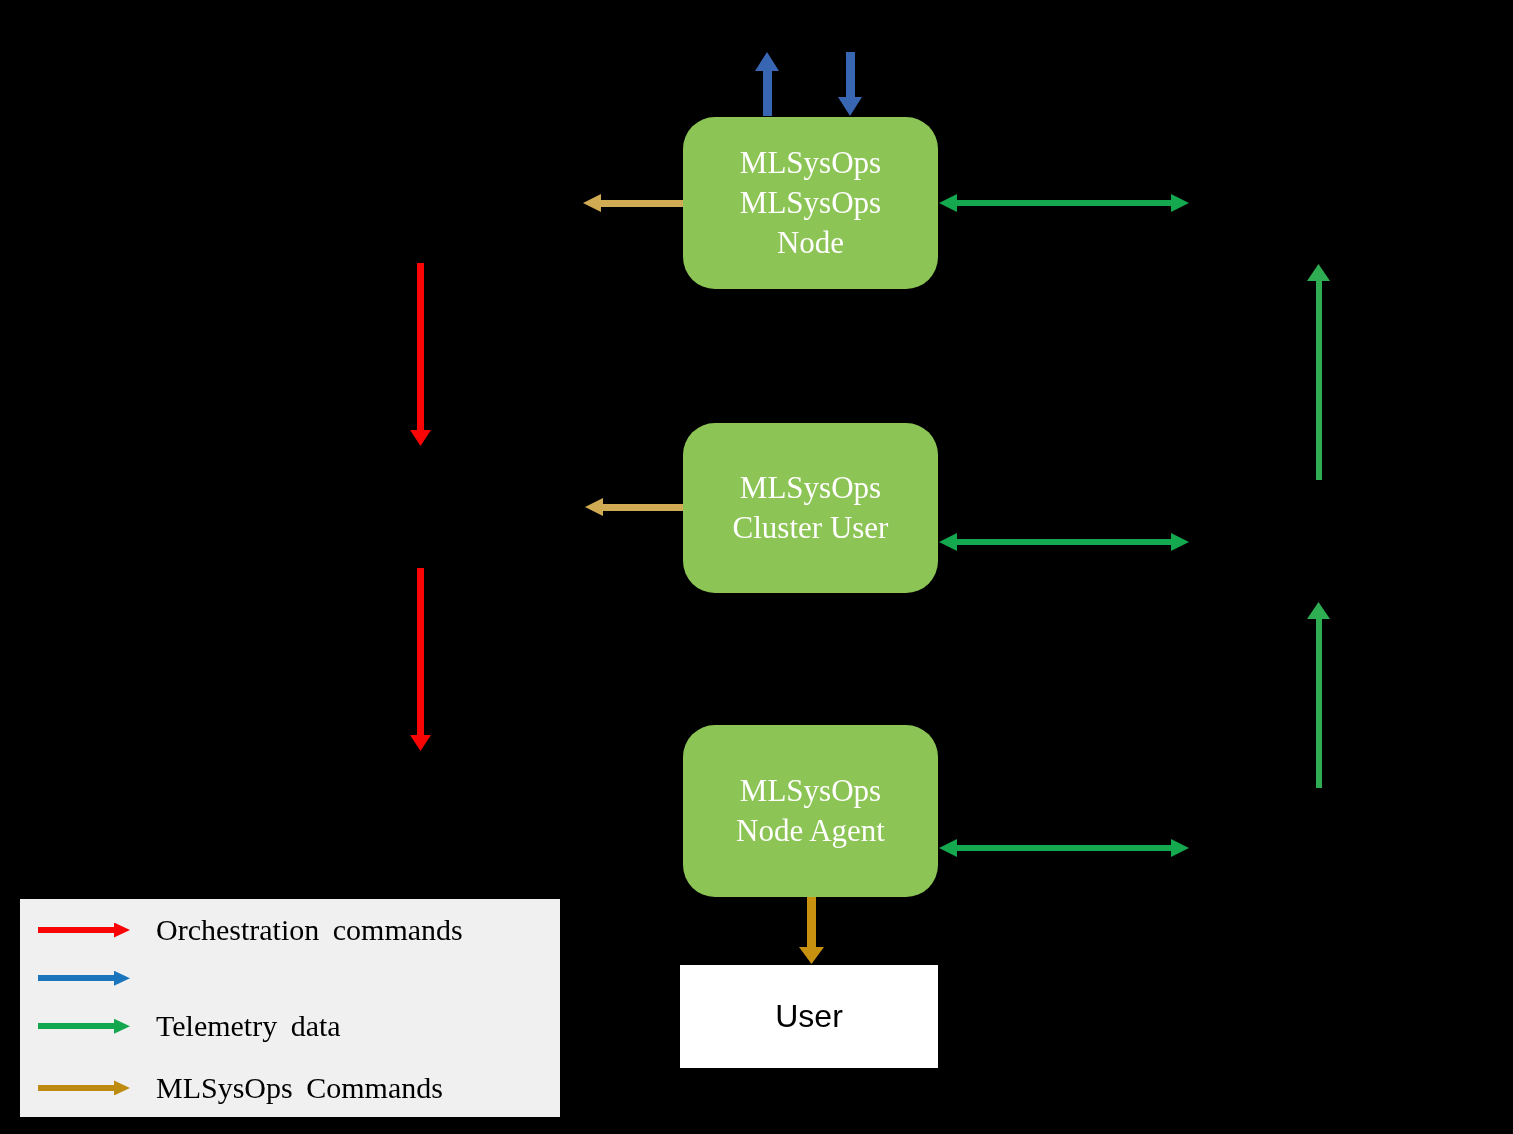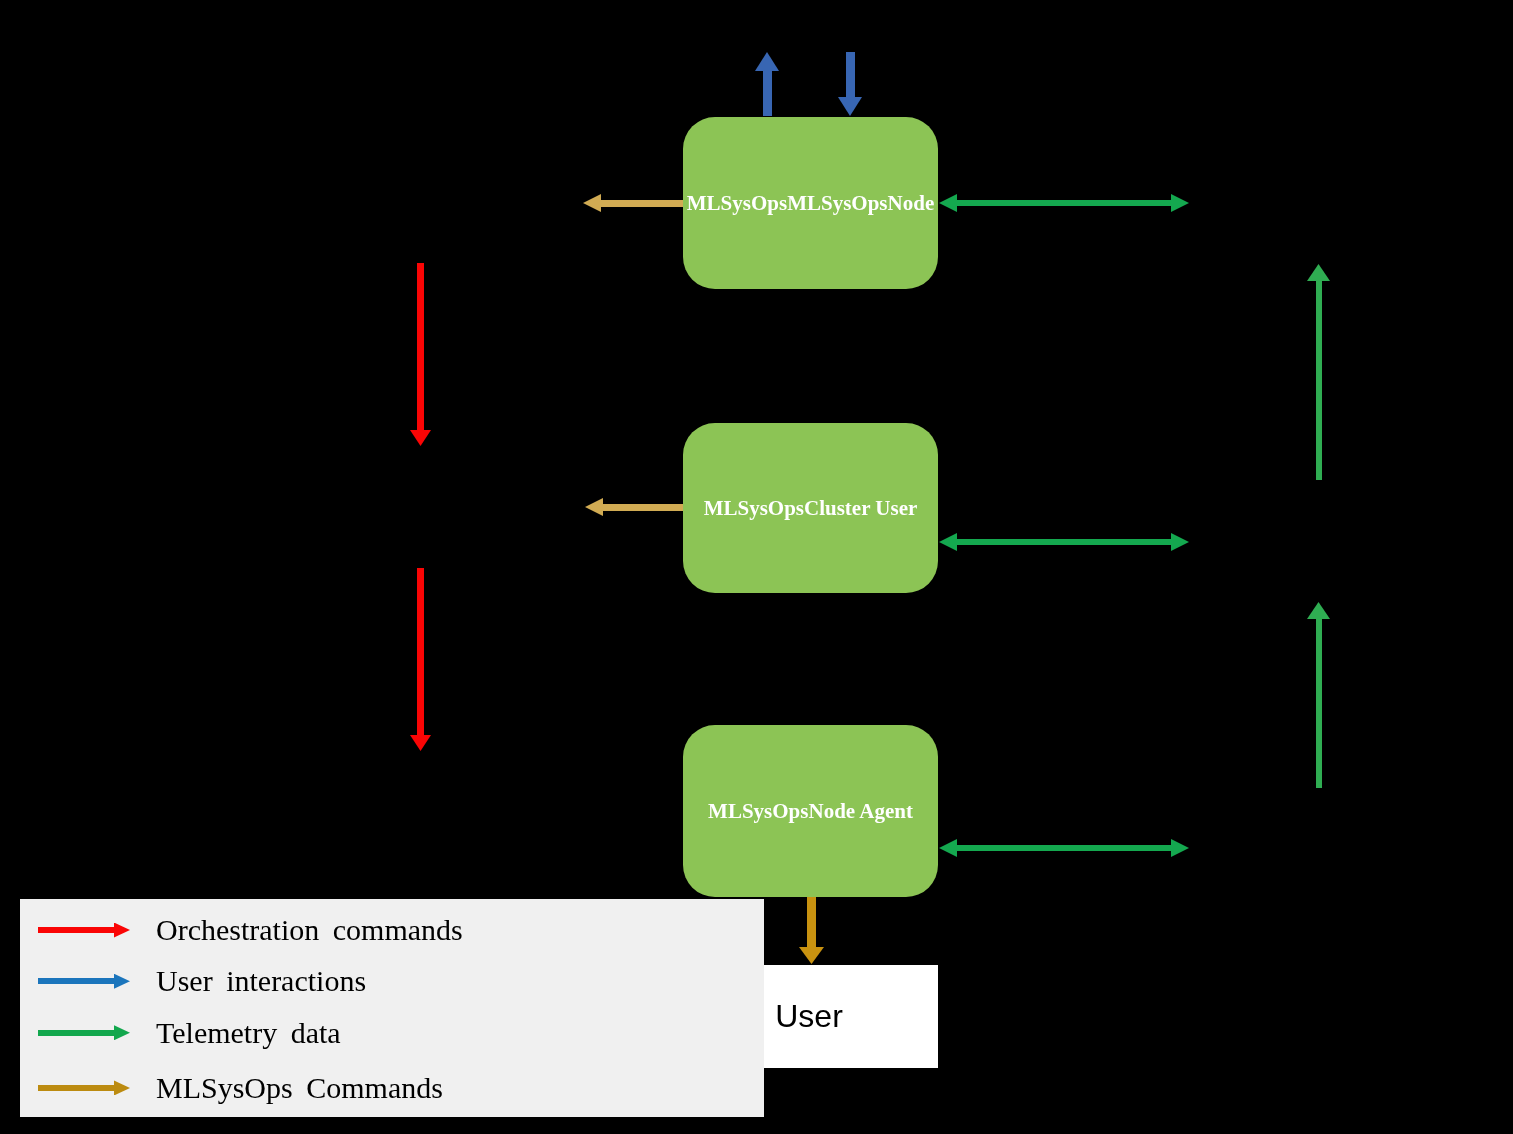--- a/index.html
+++ b/index.html
@@ -9,25 +9,25 @@
     background:var(--bg,#000);
     overflow:hidden;
     font-family:"Liberation Serif", serif;
   }
 
   
   .agent-box{
     position:absolute;
     background:var(--box,#8CC455);
     border-radius:32px;
-    display:flex;flex-direction:row;
+    display:flex;flex-direction:column;
     align-items:center;justify-content:center;
     text-align:center;
     color:#fff;
-    font-size:21px;line-height:40px;font-weight:bold;
+    font-size:31px;line-height:40px;
   }
   .config-box{
     position:absolute;
     background:#fff;color:#000;
     display:flex;flex-direction:column;
     align-items:center;justify-content:center;
     text-align:center;
     font-family:"Liberation Sans", sans-serif;
     font-size:32px;line-height:45px;
   }
@@ -52,21 +52,21 @@
   .gold .shaft-h{height:7px;}
   .goldv .shaft-v{width:9px;}
   .goldv .hd-down{width:25px;height:17px;}
   .green-h .shaft-h{height:6px;}
   .green-v .shaft-v{width:6px;}
   .green-v .hd-up{width:23px;height:17px;}
 
   
   .legend{
     position:absolute;
-    left:20px;top:899px;width:744px;height:218px;
+    left:20px;top:899px;width:540px;height:218px;
     background:#F0F0F0;
     box-sizing:border-box;
     padding:14px 18px 12px 18px;
     display:flex;flex-direction:column;justify-content:space-between;
   }
   .legend-row{display:flex;align-items:center;}
   .legend-row.gap{margin-top:4px;}
   .legend-arrow{display:flex;align-items:center;width:92px;flex:0 0 auto;}
   .legend-arrow .shaft-h{height:6px;}
   .legend-arrow .hd-right{width:16px;height:15px;}
@@ -169,21 +169,20 @@
         <div class="shaft shaft-h"></div>
         <div class="hd hd-right"></div>
       </div>
       <div class="legend-label">Orchestration commands</div>
     </div>
     <div class="legend-row">
       <div class="legend-arrow" style="--c: #1B75BC;">
         <div class="shaft shaft-h"></div>
         <div class="hd hd-right"></div>
       </div>
-      <div class="legend-label">User interactions</div>
     </div>
     <div class="legend-row">
       <div class="legend-arrow" style="--c: #12A74D;">
         <div class="shaft shaft-h"></div>
         <div class="hd hd-right"></div>
       </div>
       <div class="legend-label">Telemetry data</div>
     </div>
     <div class="legend-row gap">
       <div class="legend-arrow" style="--c: #BC8B10;">

